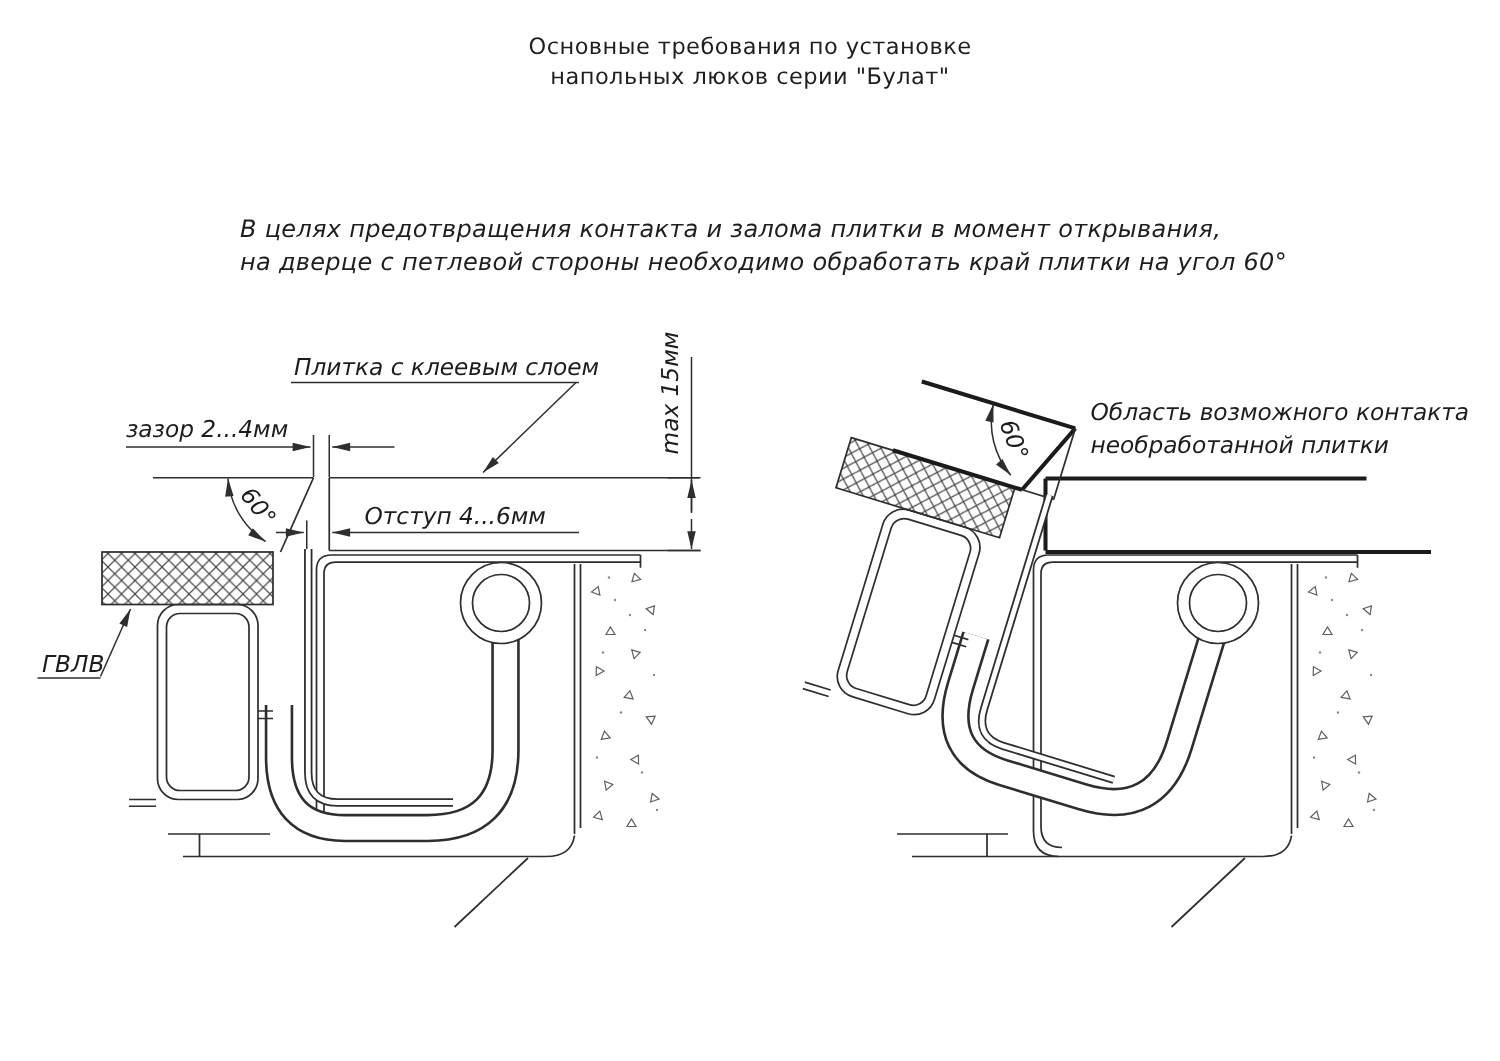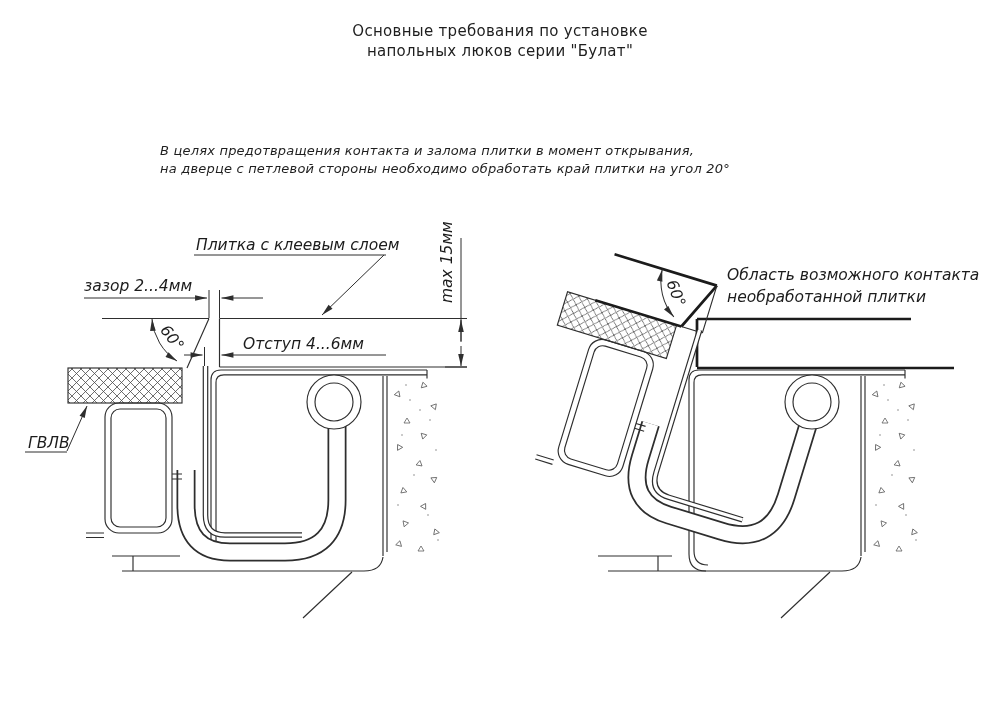--- a/index.html
+++ b/index.html
@@ -6,21 +6,21 @@
   .page{
     position:relative;width:1000px;height:707px;background:#ffffff;overflow:hidden;
     font-family:"DejaVu Sans",sans-serif;color:#1e1e1e;
   }
   .title{
     position:absolute;top:21px;left:0;width:100%;text-align:center;
     font-size:15px;line-height:1.34;letter-spacing:.3px;font-weight:400;
   }
   .note{
     position:absolute;top:142px;left:160px;
-    font-size:13px;font-style:italic;line-height:1.4;letter-spacing:.2px;
+    font-size:16px;font-style:italic;line-height:1.4;letter-spacing:.2px;
   }
   svg.draw{position:absolute;left:0;top:0;}
   .tn{fill:none;stroke:#2e2e2e;stroke-width:1.15;}
   .tk{fill:none;stroke:#1b1b1b;stroke-width:2.7;}
   .hat{fill:url(#xh);stroke:#2e2e2e;stroke-width:1.15;}
   .aO{fill:none;stroke:#2e2e2e;stroke-width:19;}
   .aI{fill:none;stroke:#ffffff;stroke-width:15.5;}
   .sO{fill:none;stroke:#2e2e2e;stroke-width:5.6;}
   .sI{fill:none;stroke:#ffffff;stroke-width:3.2;}
   .dim{fill:none;stroke:#2e2e2e;stroke-width:1;}
@@ -33,21 +33,21 @@
 
 <div class="page">
 
   <div class="title">
     <div>Основные требования по установке</div>
     <div>напольных люков серии "Булат"</div>
   </div>
 
   <div class="note">
     <div>В целях предотвращения контакта и залома плитки в момент открывания,</div>
-    <div>на дверце с петлевой стороны необходимо обработать край плитки на угол 20°</div>
+    <div>на дверце с петлевой стороны необходимо обработать край плитки на угол 60°</div>
   </div>
 
   <svg class="draw" width="1000" height="707" viewBox="0 0 1000 707">
     <defs>
       <pattern id="xh" width="9" height="9" patternUnits="userSpaceOnUse">
         <path d="M0,9 L9,0 M0,0 L9,9" stroke="#4a4a4a" stroke-width="0.8" fill="none"></path>
       </pattern>
       <marker id="ah" viewBox="0 0 12 6" refX="11.5" refY="3" markerWidth="13" markerHeight="6.5" orient="auto-start-reverse">
         <path d="M11.5,3 L0.5,0.4 L0.5,5.6 Z" fill="#2e2e2e"></path>
       </marker>

